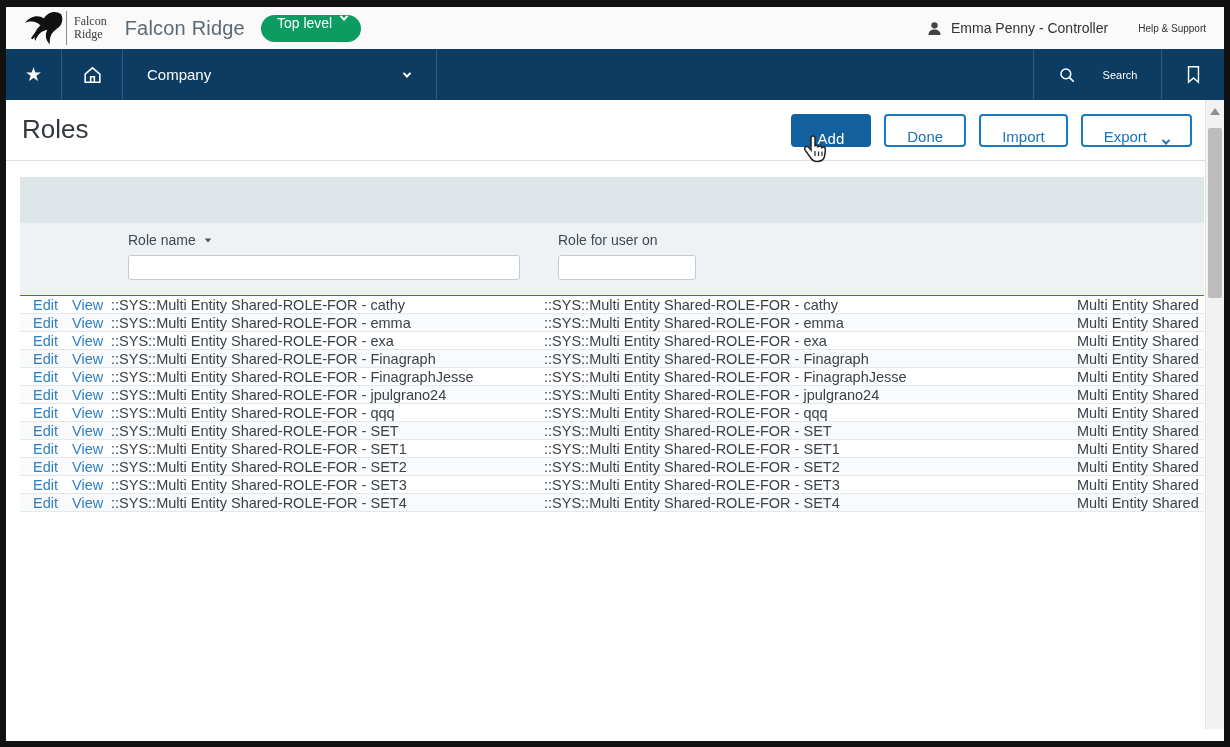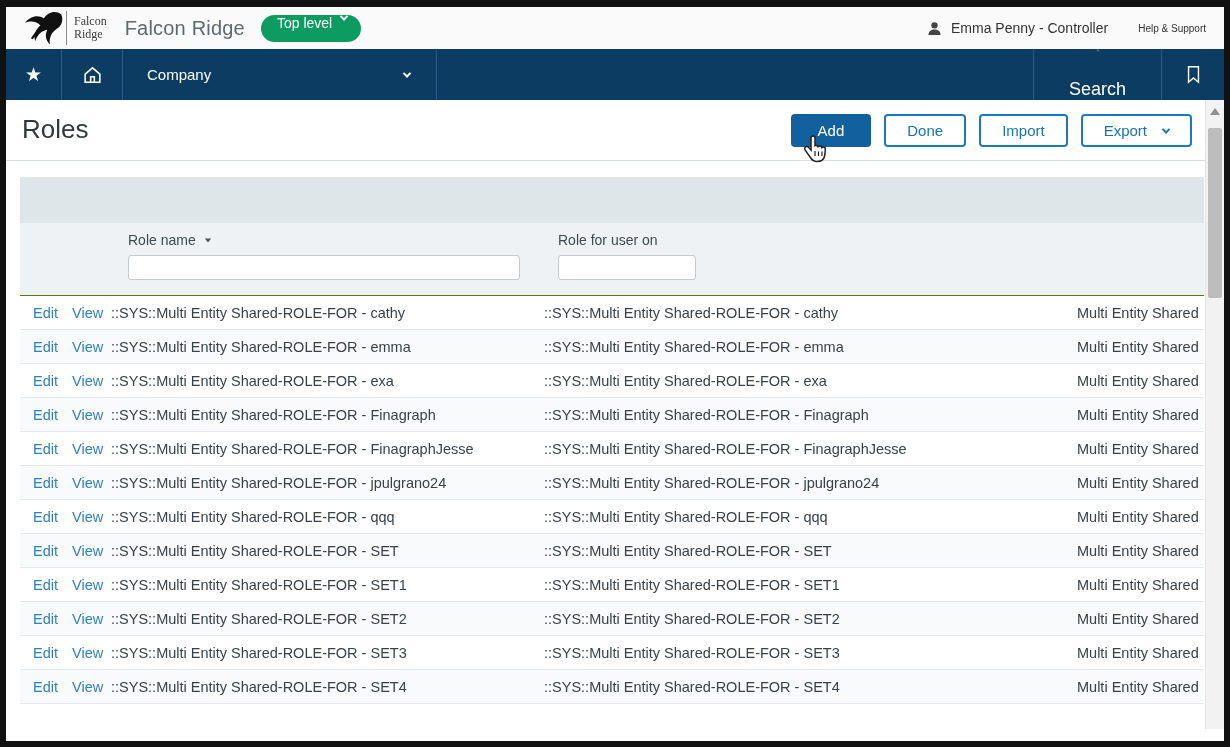--- a/index.html
+++ b/index.html
@@ -24,35 +24,35 @@
   .tri-down { display:inline-block; width:0; height:0; border-left:4px solid transparent; border-right:4px solid transparent; border-top:5px solid currentColor; }
 
   
   .nav { height:51px; background:#0d3c63; display:flex; align-items:stretch; color:#fff; }
   .nav-sec { display:flex; align-items:center; justify-content:center; border-right:1px solid #2a5d87; }
   .nav-star { width:56px; font-size:19px; cursor:pointer; }
   .nav-home { width:61px; cursor:pointer; }
   .nav-company { width:314px; justify-content:flex-start; padding:0 26px 0 24px; font-size:15px; cursor:pointer; }
   .nav-company .chev { margin-left:auto; }
   .nav-spacer { flex:1; border-right:1px solid #2a5d87; }
-  .nav-search { width:128px; gap:27px; font-size:18px; cursor:pointer; border-left:none;flex-direction:column; }
+  .nav-search { width:128px; gap:27px; font-size:11px; cursor:pointer; border-left:none; }
   .nav-bookmark { width:62px; border-right:none; cursor:pointer; }
 
   
   .content { position:relative; height:629px; background:#fff; overflow:hidden; }
 
   
   .scrollbar { position:absolute; top:0; right:0; width:19px; height:100%; background:#f2f2f2; border-left:1px solid #e4e4e4; z-index:5; }
   .sb-up { position:absolute; top:8px; left:4px; width:0; height:0; border-left:5px solid transparent; border-right:5px solid transparent; border-bottom:7px solid #8f8f8f; }
   .sb-thumb { position:absolute; top:28px; left:2px; width:14px; height:170px; background:#bdbdbd; border-radius:2px; }
 
   .title-row { display:flex; align-items:flex-start; padding:14px 32px 0 16px; }
   .page-title { font-size:26px; font-weight:500; color:#32383d; }
   .btn-group { margin-left:auto; display:flex; gap:13px; }
-  .btn { height:33px; border-radius:4px; font-size:15px; display:flex; align-items:center; justify-content:center; cursor:pointer; font-family:inherit; }
+  .btn { height:33px; border-radius:4px; font-size:15px; display:flex; align-items:flex-end; justify-content:center; cursor:pointer; font-family:inherit; }
   .btn-primary { background:#12609e; color:#fff; border:none; padding:0 27px; position:relative; }
   .btn-outline { background:#fff; color:#1773b9; border:2px solid #1b79c2; padding:0 21px; }
   .btn-export { gap:16px; }
   .cursor-hand { position:absolute; left:12px; bottom:-19px; pointer-events:none; }
 
   .rule { border-bottom:1px solid #d9dee1; margin-top:13px; }
 
   .filter-row { display:flex; align-items:center; margin:20px 0 0 22px; }
   .all-dd { font-size:15px; font-weight:500; color:#2f363b; display:flex; align-items:center; gap:7px; cursor:pointer; }
   .all-dd .tri-down { border-top-color:#2f363b; }
@@ -69,21 +69,21 @@
   .col-label { font-size:14px; color:#3e4a53; display:flex; align-items:center; gap:8px; }
   .col-label .tri-down { border-top-color:#4a555e; transform:scale(.8); }
   .cell-rolename-h { padding-left:18px; }
   .cell-desc-h { padding-left:4px; }
   .cell-rolefor-h { padding-left:18px; }
   .col-input { margin-top:7px; height:25px; border:1px solid #c3cad0; border-radius:3px; background:#fff; font-size:13px; padding:0 6px; font-family:inherit; }
   .inp-rolename { width:392px; }
   .inp-desc { width:474px; }
   .inp-rolefor { width:138px; }
 
-  .row { height:34px; align-items:center; border-bottom:1px solid #e3e8ea; font-size:14.5px; color:#39424a; background:#fff; }
+  .row { height:18px; align-items:center; border-bottom:1px solid #e3e8ea; font-size:14.5px; color:#39424a; background:#fff; }
   .row:nth-child(even) { background:#f9fafb; }
   .cell-actions { padding-left:13px; display:flex; gap:14px; }
   .row-link { color:#2f80c3; cursor:pointer; }
   .cell-rolename { padding-left:1px; white-space:nowrap; overflow:hidden; }
   .cell-desc { padding-left:4px; white-space:nowrap; overflow:hidden; }
   .cell-rolefor { padding-left:17px; white-space:nowrap; }
 </style>
 </head>
 <body>
 

